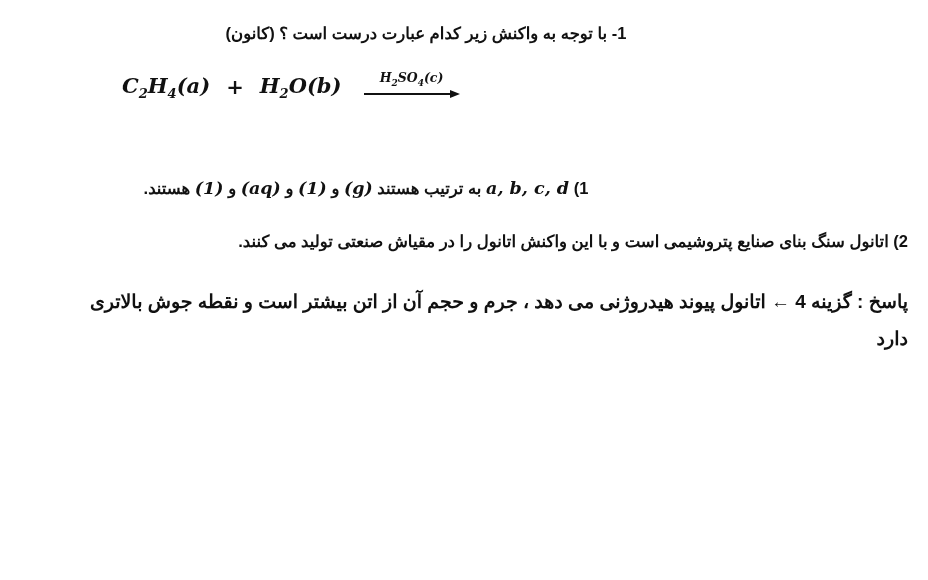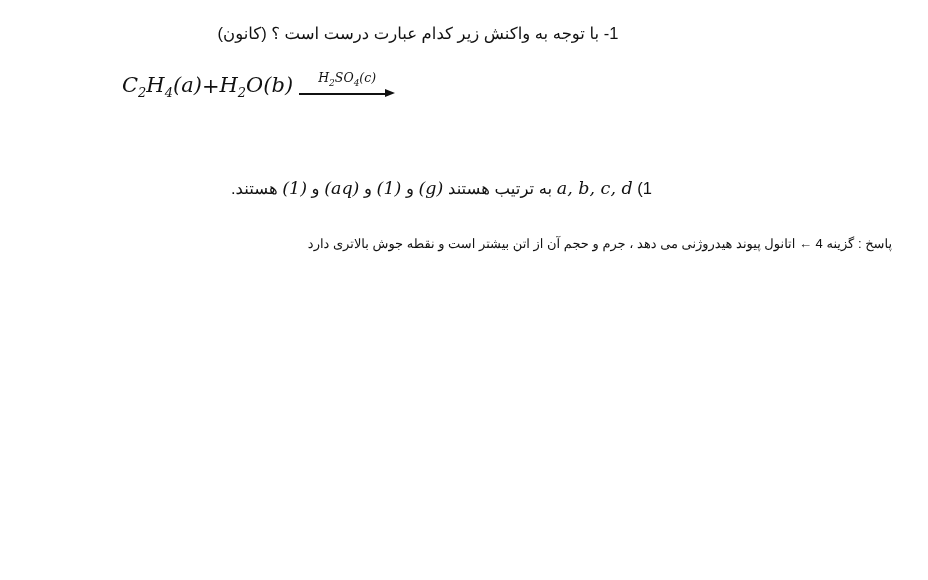--- a/index.html
+++ b/index.html
@@ -12,21 +12,22 @@
     height: 580px;
     font-family: "Liberation Sans", sans-serif;
     color: #111111;
     overflow: hidden;
   }
   .page {
     position: relative;
     width: 904px;
     height: 580px;
     box-sizing: border-box;
-    padding: 14px 36px 0 40px;
+    padding: 14px 20px 0 40px;
+    font-weight: bold;
   }
   .rtl-line {
     direction: rtl;
     text-align: right;
     font-size: 16.5px;
     line-height: 1.85;
   }
   .question-line {
     margin-top: 4px;
     margin-right: 0;
@@ -45,21 +46,21 @@
     padding-left: 58px;
     height: 58px;
     position: relative;
   }
   .eq {
     font-family: "DejaVu Serif", "Liberation Serif", serif;
     font-style: italic;
     font-size: 21px;
     display: inline-flex;
     align-items: center;
-    gap: 0;
+    gap: 16px;
     white-space: nowrap;
   }
   .eq .sub {
     font-size: 13px;
     vertical-align: sub;
     font-style: italic;
   }
   .arrow-block {
     display: inline-flex;
     flex-direction: column;
@@ -109,21 +110,21 @@
     line-height: 1.95;
   }
   .opt-1 {
     text-align: left;
     direction: rtl;
     padding-right: 0;
     padding-left: 0;
   }
   .opt-1 .opt-inner {
     display: block;
-    text-align: right;
+    text-align: center;
     padding-right: 240px;
     margin-top: 40px;
   }
   .opt-2 .opt-inner,
   .opt-3 .opt-inner,
   .opt-4 .opt-inner {
     display: block;
     padding-right: 0;
   }
   .opt-2 .opt-inner { padding-left: 6px; }
@@ -132,21 +133,21 @@
   .mi {
     font-family: "DejaVu Serif", "Liberation Serif", serif;
     font-style: italic;
     font-size: 17.5px;
   }
   .mi .sub { font-size: 11.5px; }
   .answer {
     margin-top: 26px;
     direction: rtl;
     text-align: right;
-    font-size: 13px;
+    font-size: 19px;
     line-height: 1.95;
   }
   .nowrap { white-space: nowrap; }
 </style>
 </head>
 <body>
 
 <div class="page">
 
   <div class="rtl-line question-line">
@@ -183,20 +184,26 @@
       <span>و</span>
       <span class="mi">(1)</span>
       <span>و</span>
       <span class="mi">(aq)</span>
       <span>و</span>
       <span class="mi">(1)</span>
       <span>هستند.</span>
     </span>
   </div>
 
+  <div class="opt opt-2">
+    <span class="opt-inner">
+      <span>2)</span>
+      <span>اتانول سنگ بنای صنایع پتروشیمی است و با این واکنش اتانول را در مقیاش صنعتی تولید می کنند.</span>
+    </span>
+  </div>
 
 
 
   <div class="answer">
     <span>پاسخ : گزینه 4 ← اتانول پیوند هیدروژنی می دهد ، جرم و حجم آن از اتن بیشتر است و نقطه جوش بالاتری دارد</span>
   </div>
 
 </div>
 
 </body></html>

